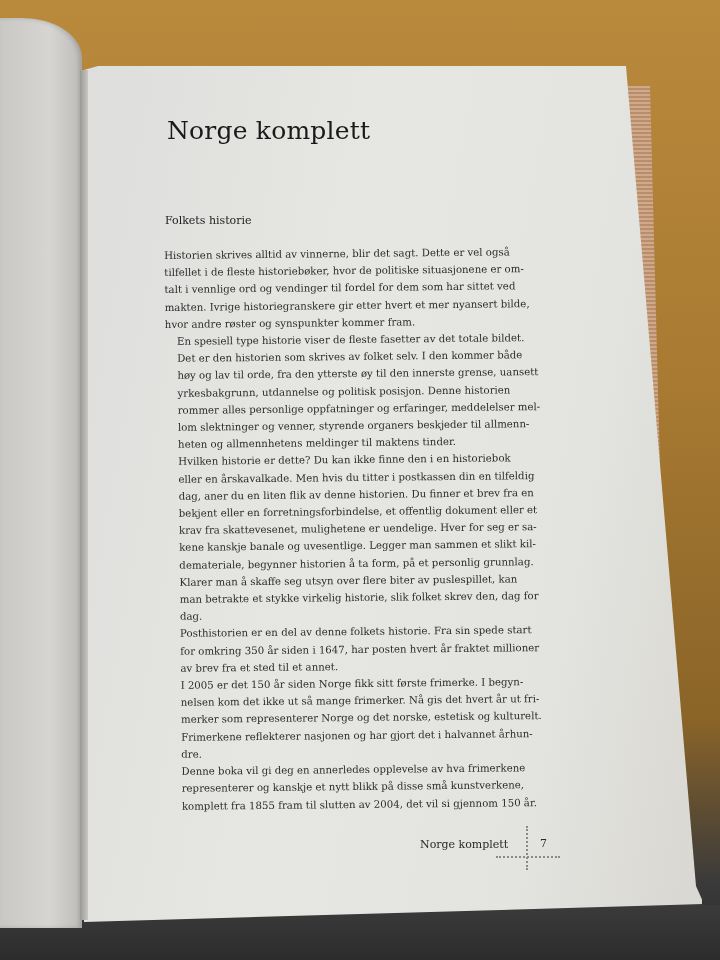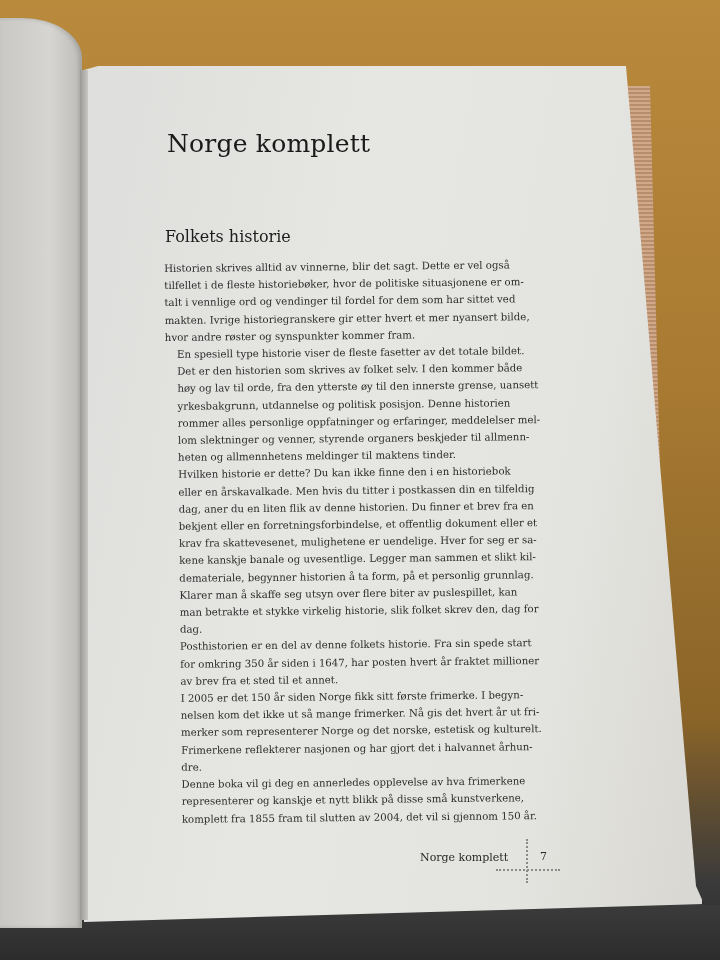--- a/index.html
+++ b/index.html
@@ -27,28 +27,28 @@
   .page {
     position:absolute; left:84px; top:66px; width:618px; height:856px;
     background: linear-gradient(100deg,#dedfdc 0%, #e6e7e3 40%, #e3e3df 75%, #d8d7d2 100%);
     clip-path: polygon(0 4px, 14px 0, 542px 0, 612px 820px, 620px 838px, 0 856px);
     box-shadow: 0 0 4px rgba(0,0,0,0.3);
   }
   .gutter {
     position:absolute; left:80px; top:70px; width:8px; height:850px;
     background: linear-gradient(90deg,#9a9996,#c8c7c3);
   }
-  .content { position:absolute; left:0; top:13px; width:720px; height:732px;border-radius:29px; }
+  .content { position:absolute; left:0; top:0; width:720px; height:732px;border-radius:29px; }
   .title {
     position:absolute; left:167px; top:116px;
     font-size:25px; color:#1a1a1a; letter-spacing:0.2px;
   }
   .subtitle {
     position:absolute; left:165px; top:214px;
-    font-size:16px; color:#1c1c1c;
+    font-size:11px; color:#1c1c1c;
   }
   .body {
     position:absolute; left:164px; top:247px; width:330px;
     font-size:10.2px; line-height:17.2px; color:#2a2a2a;
     transform: rotate(-0.6deg); transform-origin: top left;
   }
   .body p { margin:0; text-indent:0; }
   .body p.indent { text-indent:12px; }
   .body .line { display:block; white-space:nowrap; }
   .footer-title {

